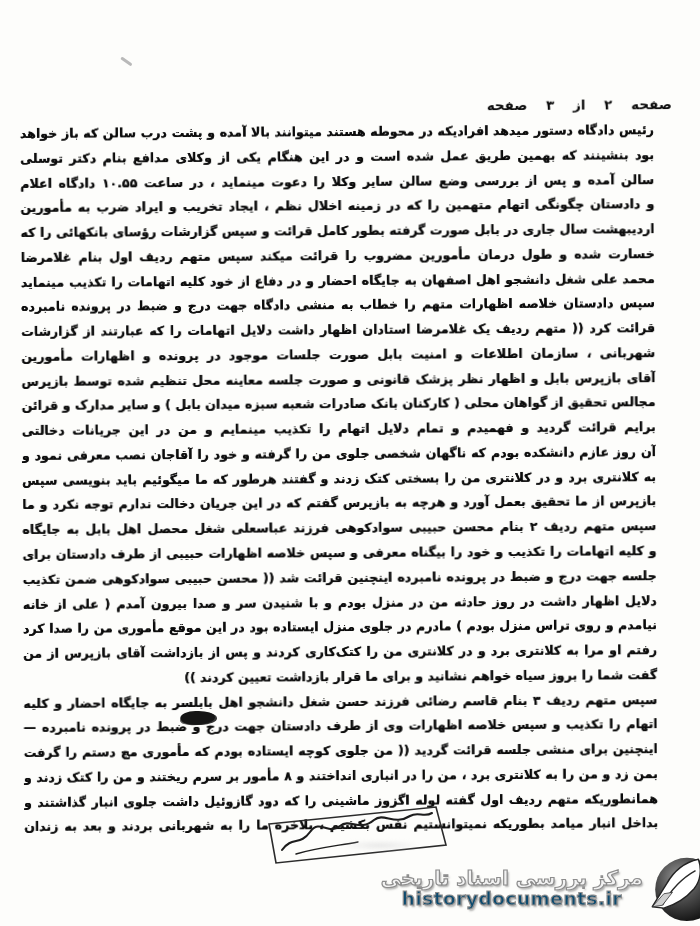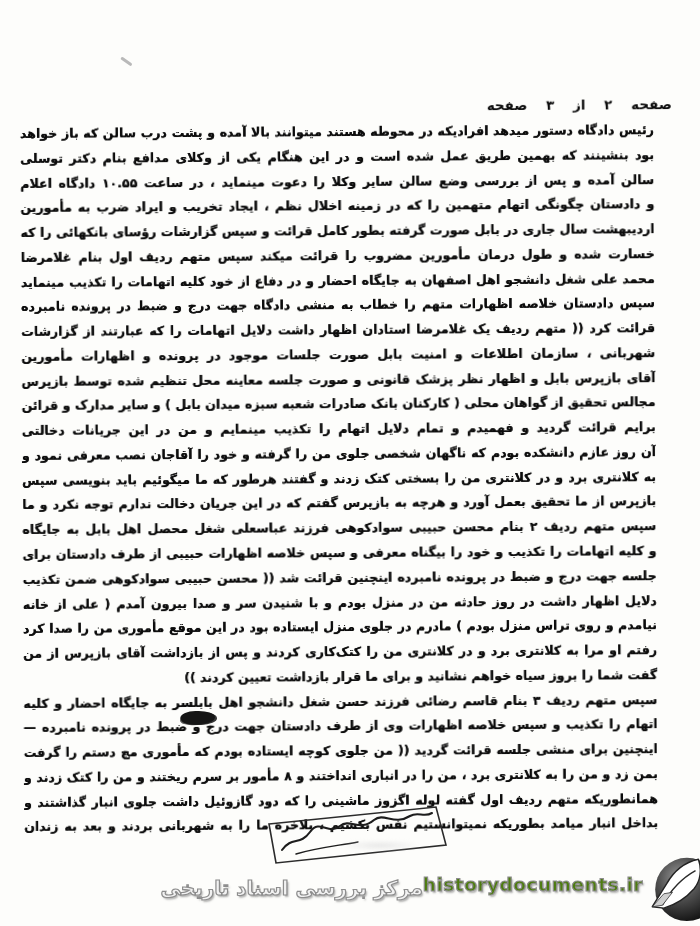--- a/index.html
+++ b/index.html
@@ -59,35 +59,35 @@
     position:absolute;left:340px;top:841px;width:80px;height:9px;
     background:radial-gradient(ellipse at center,#e2e2e2 0%,rgba(255,255,255,0) 70%);
     filter:blur(2px);
   }
   
   .watermark{
     position:absolute;right:2px;bottom:2px;
     display:flex;align-items:center;
   }
   .wm-text{
-    display:flex;flex-direction:row;align-items:flex-start;
+    display:flex;flex-direction:column;align-items:center;
     margin-right:5px;
   }
   .wm-title{
     direction:rtl;
     font-size:20px;font-weight:700;
     color:#f2f2f2;
     -webkit-text-stroke:1.2px #8d8d8d;
     text-shadow:1.5px 2px 2px rgba(110,110,110,.55);
     letter-spacing:0.5px;
     line-height:24px;
   }
   .wm-url{
     font-size:18.5px;font-weight:700;
-    color:#4d7c0f;
+    color:#0c4a6e;
     -webkit-text-stroke:1.2px #8d8d8d;
     text-shadow:1.5px 2px 2px rgba(110,110,110,.55);
     letter-spacing:0.5px;
     line-height:22px;
     margin-top:-2px;
   }
   .wm-logo{width:72px;height:72px;}
 </style>
 </head>
 <body>

